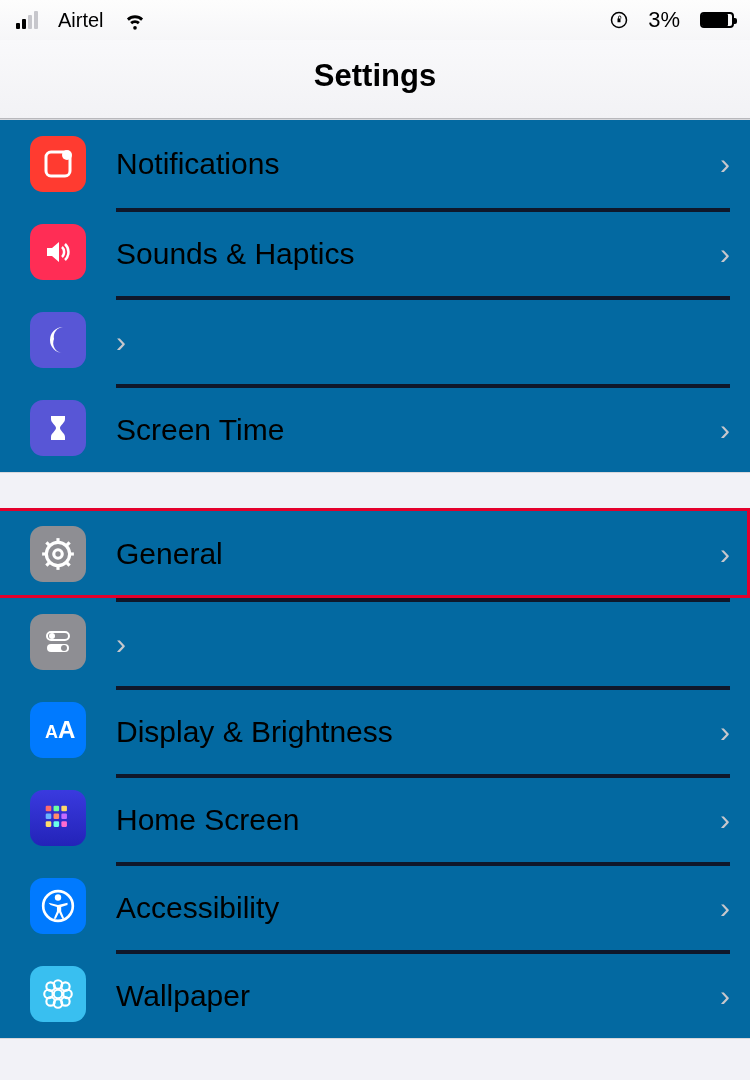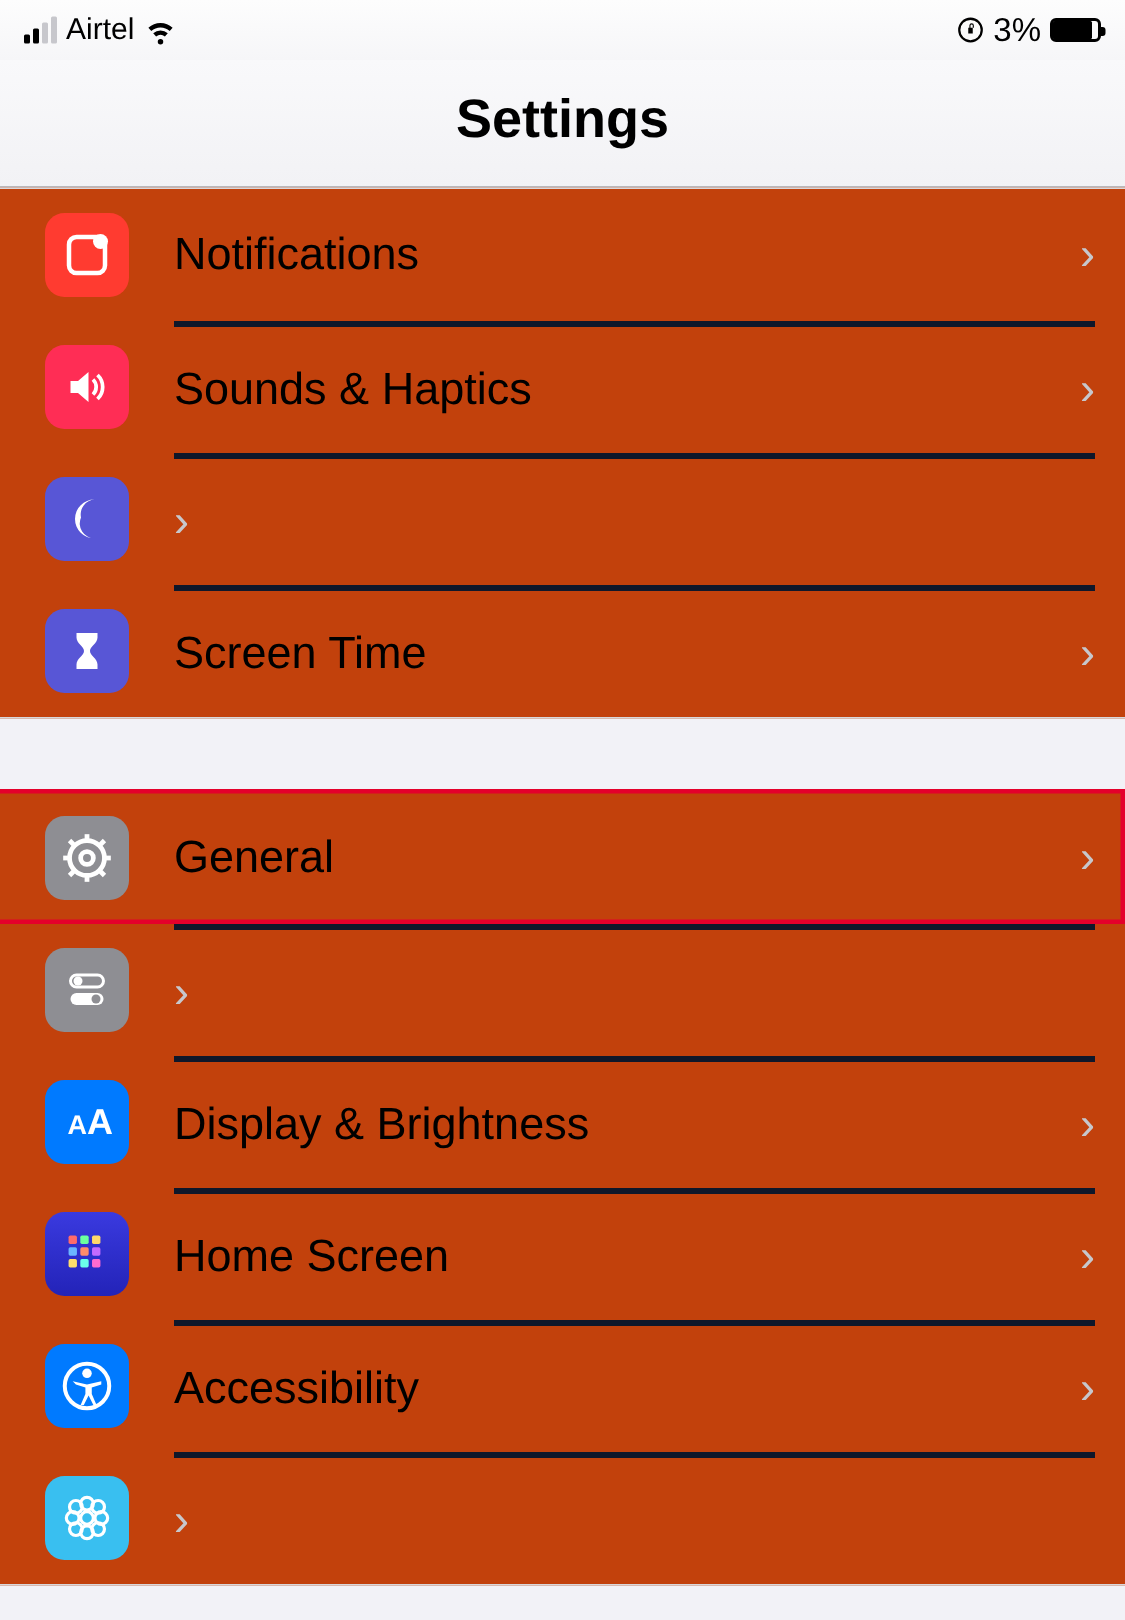--- a/index.html
+++ b/index.html
@@ -1,32 +1,32 @@
 <!DOCTYPE html>
 <html><head>
 <meta charset="utf-8">
 <style>
   * { box-sizing: border-box; margin: 0; padding: 0; }
   html, body { width: 750px; height: 1080px; font-family: -apple-system, "Helvetica Neue", Arial, sans-serif; background: #f2f2f7; overflow: hidden; }
   .statusbar { height: 40px; display: flex; align-items: center; justify-content: space-between; padding: 0 16px; font-size: 22px; font-weight: 500; color: #000; background: linear-gradient(#fdfdfd,#f6f6f8); }
-  .sb-left, .sb-right { display: flex; align-items: center; gap: 6px; }
+  .sb-left, .sb-right { display: flex; align-items: center; gap: 20px; }
   .sb-center { flex: 1; text-align: center; font-weight: 600; }
   .signal { display: flex; align-items: flex-end; gap: 2px; height: 18px; }
   .signal span { width: 4px; background:#000; border-radius:1px;}
   .signal span.dim { background:#c7c7cc;}
   .b1{height:6px}.b2{height:10px}.b3{height:14px}.b4{height:18px}
   .wifi-icon { width: 22px; height: 22px; }
   .lock-icon { width: 18px; height: 18px; }
   .battery { width: 34px; height: 16px; border:2px solid #000; border-radius:4px; position:relative; display:flex; align-items:center;}
   .battery::after { content:""; position:absolute; right:-5px; top:4px; width:3px; height:6px; background:#000; border-radius:0 2px 2px 0;}
   .battery .fill { height:100%; width:88%; background:#000; border-radius:1px;}
   .titlebar { text-align:center; padding: 18px 0 24px; background: linear-gradient(#f9f9fb,#f2f2f5); border-bottom:1px solid #b8b8bc;}
-  .titlebar h1 { font-size: 36px; font-weight: 700; }
-  .group { background:#c2410c; border-top:1px solid #d8d8dc; border-bottom:1px solid #d8d8dc; }
-  .group + .group { margin-top: 48px; }
+  .titlebar h1 { font-size: 31px; font-weight: 700; }
+  .group { background:#0369a1; border-top:1px solid #d8d8dc; border-bottom:1px solid #d8d8dc; }
+  .group + .group { margin-top: 36px; }
   .row { display:flex; align-items:center; height:88px; padding:0 20px 0 30px; position:relative; }
   .row + .row .row-inner { border-top:4px solid #0f172a; }
   .row-inner { flex:1; display:flex; align-items:center; height:100%; }
   .row .label { font-size:30px; color:#000; flex:1; }
   .iconbox { width:56px; height:56px; border-radius:13px; margin-right:30px; display:flex; align-items:center; justify-content:center; flex-shrink:0;}
   .chev { color:#c7c7cc; font-size:30px; font-weight:300; }
   .highlight { position:absolute; border:3px solid #e4002b; pointer-events:none; }
   .bg-red{background:#ff3b30}.bg-pink{background:#ff2d55}.bg-indigo{background:#5856d6}.bg-gray{background:#8e8e93}.bg-blue{background:#007aff}.bg-cyan{background:#39bff0}
   svg { display:block; }
   .carrier{font-size:20px;font-weight:500}
@@ -202,16 +202,17 @@
             <circle cx="8" cy="17" r="4"></circle>
             <circle cx="26" cy="17" r="4"></circle>
             <circle cx="10" cy="10" r="4"></circle>
             <circle cx="24" cy="10" r="4"></circle>
             <circle cx="10" cy="24" r="4"></circle>
             <circle cx="24" cy="24" r="4"></circle>
           </g>
         </svg>
     </div>
     <div class="row-inner">
+        <span class="label">Wallpaper</span>
         <span class="chev">›</span>
       </div>
   </div>
 </div>
 
 </body></html>

